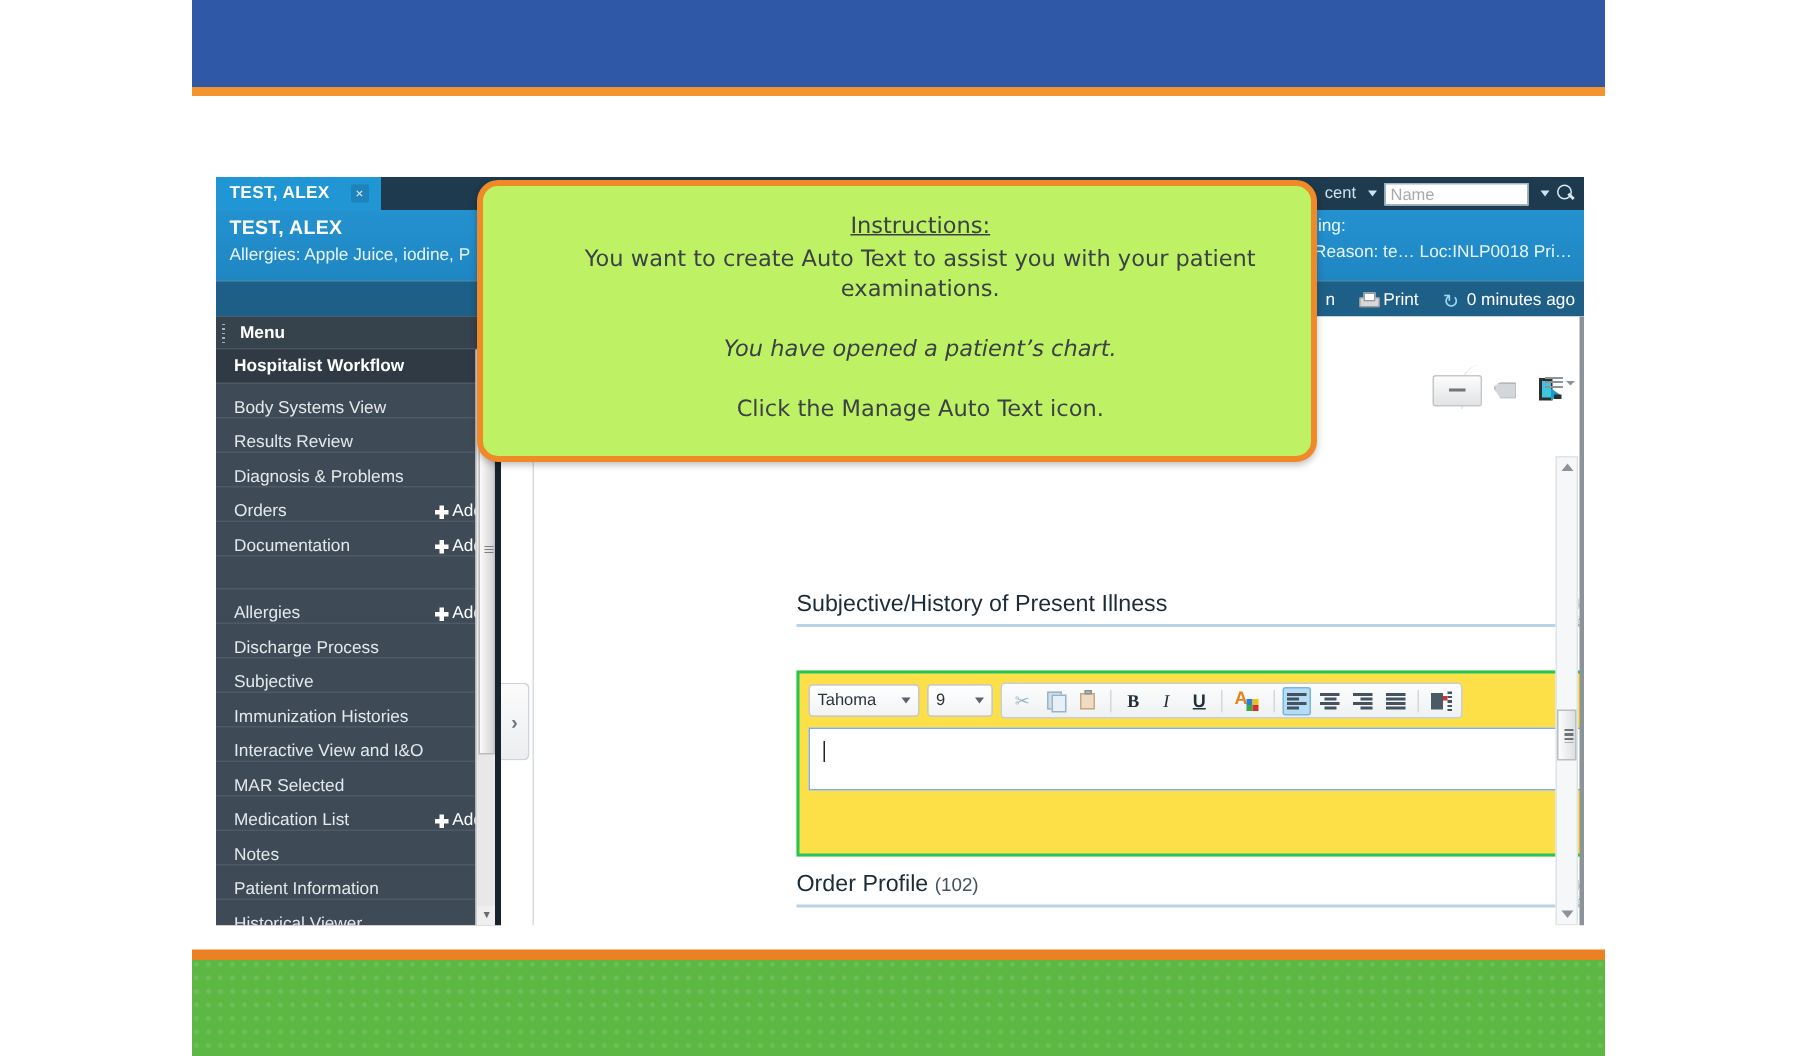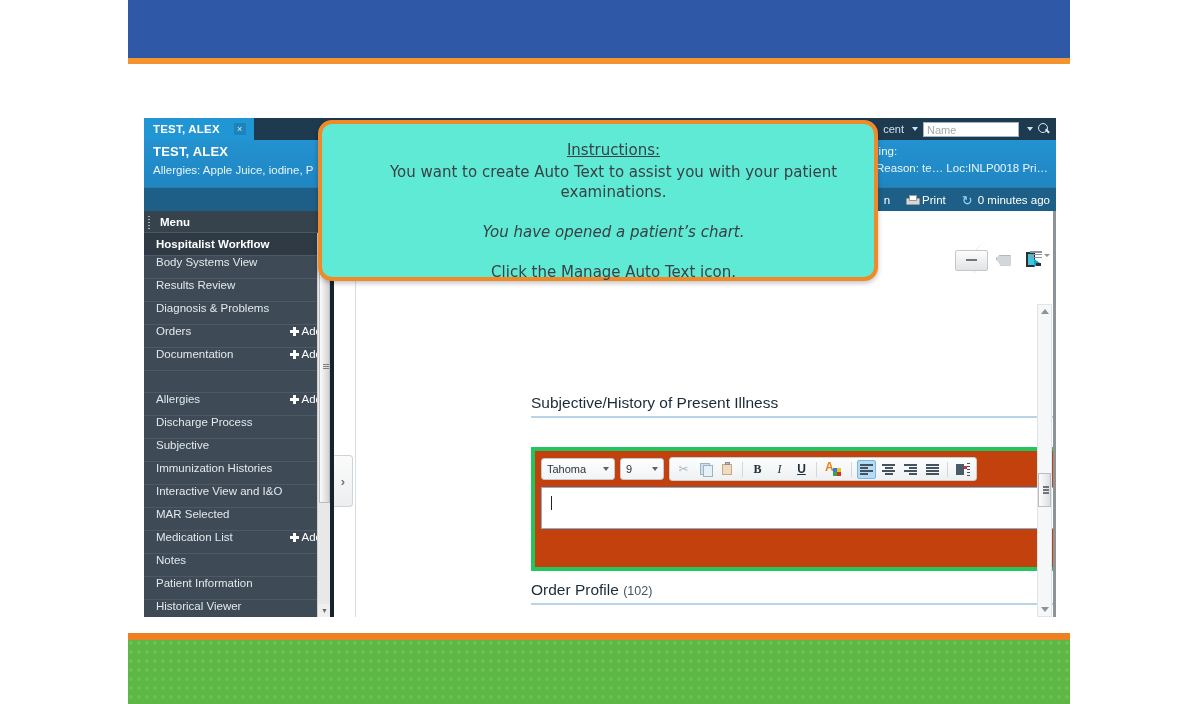--- a/index.html
+++ b/index.html
@@ -147,21 +147,21 @@
     font-size: 11.5px; display: flex; align-items: center; padding-left: 16px;
     border-bottom: 1px solid #4b5862;
   }
   .menu-active {
     height: 23px; background: #2f3a44; color: #fff; font-weight: bold; font-size: 11.5px;
     display: flex; align-items: center; padding-left: 12px;
     border-bottom: 1px solid #4d5a65;
   }
   .menu-item {
     height: 23px; color: #e3e8ec; font-size: 11.5px;
-    display: flex; align-items: flex-start; justify-content: space-between;
+    display: flex; align-items: flex-end; justify-content: space-between;
     padding: 0 8px 0 12px; border-bottom: 1px solid #4d5a65;
     white-space: nowrap;
   }
   .menu-item.blank { height: 22px; }
   .menu-add {
     display: flex; align-items: center; gap: 3px; color: #ffffff; font-size: 11.5px;
   }
   .plus {
     display: inline-block; width: 9px; height: 9px; position: relative;
   }
@@ -279,21 +279,21 @@
   }
   .sel-visit {
     position: absolute; font-size: 9.5px; color: #3b4a55;
     display: flex; align-items: center; gap: 6px;
   }
   .sv-caret { width: 0; height: 0; border-left: 3px solid transparent; border-right: 3px solid transparent; border-top: 3.5px solid #8d9499; }
 
   
   .editor-panel {
     position: absolute; left: 175px; top: 236px; width: 630px; height: 124px;
-    background: #c2410c; border: 4px solid #22c55e;
+    background: #fde047; border: 2px solid #22c55e;
   }
   .editor-toolbar {
     position: absolute; left: 6px; top: 6px; display: flex; align-items: center; gap: 5px;
   }
   .fld {
     height: 22px; border: 1px solid #c3c9cf; border-radius: 3px;
     background: linear-gradient(#ffffff,#f1f3f5);
     display: flex; align-items: center; justify-content: space-between;
     padding: 0 5px; font-size: 11px; color: #2c3338;
   }
@@ -386,22 +386,22 @@
   .csb-grip {
     position: absolute; left: 4px; top: 12px; width: 6px; height: 9px;
     background: repeating-linear-gradient(#6f7479 0 1.5px, transparent 1.5px 3px);
   }
   .content-right-edge {
     position: absolute; right: 0; top: 93px; width: 3px; bottom: 0; background: #8d9499;
   }
 
   
   .callout {
-    position: absolute; left: 318px; top: 120px; width: 560px; height: 161px;
-    background: #5eead4;
+    position: absolute; left: 318px; top: 120px; width: 560px; height: 188px;
+    background: #bef264;
     border: 4px solid #f08a28;
     border-radius: 14px;
     box-shadow: 0 2px 5px rgba(0,0,0,0.25);
     display: flex; flex-direction: column; align-items: center;
     padding-top: 17px;
     font-family: "DejaVu Sans", sans-serif;
     color: #3b4146;
     padding-left: 31px;
   }
   .co-title { font-size: 15px; text-decoration: underline; margin-bottom: 3px; }

